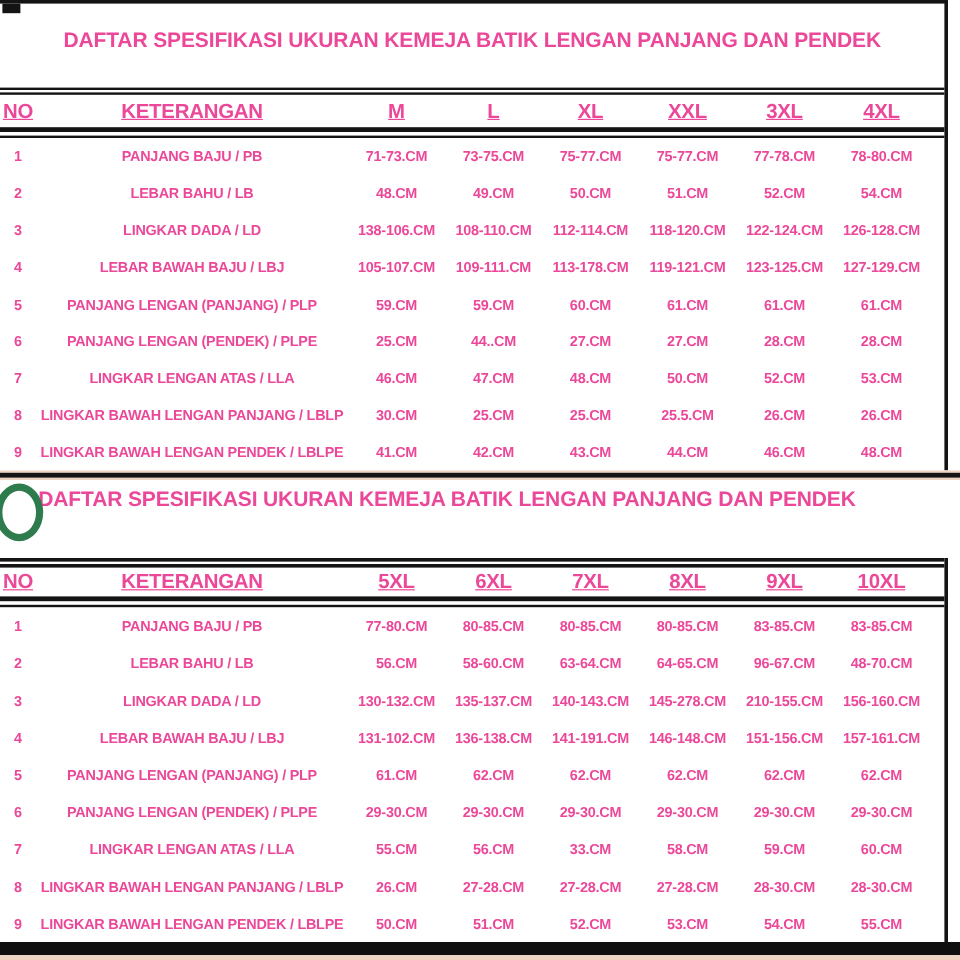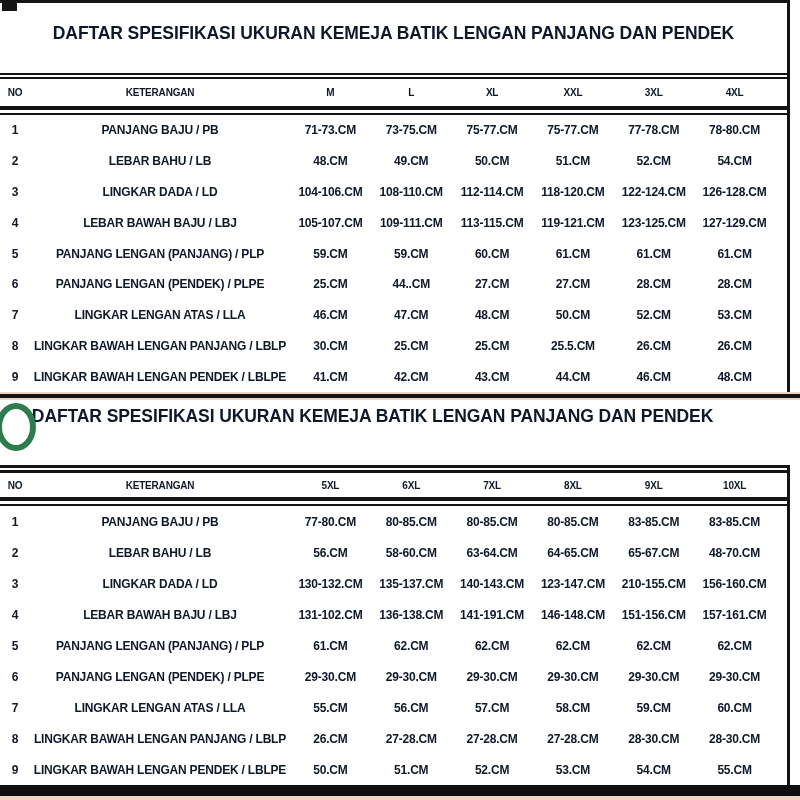--- a/index.html
+++ b/index.html
@@ -1,36 +1,36 @@
 <!DOCTYPE html>
 <html><head>
 <meta charset="utf-8">
 <style>
   html,body{margin:0;padding:0;background:#fff;}
   *{box-sizing:border-box;}
   .page{
     position:relative;width:800px;height:800px;overflow:hidden;background:#ffffff;
-    font-family:"Liberation Sans","DejaVu Sans",sans-serif;color:#0f172a;
+    font-family:"Liberation Sans","DejaVu Sans",sans-serif;color:#ec4899;
     font-weight:700;letter-spacing:-0.2px;
   }
   
   .sec1{position:absolute;left:0;top:0;width:790px;height:392px;
         border-top:3px solid #141414;border-right:3px solid #141414;background:#fff;}
   .corner-block{position:absolute;left:2px;top:0;width:15px;height:8px;background:#141414;}
   .title-row{height:70px;display:flex;align-items:center;justify-content:center;padding-bottom:10px;}
   .title-text{font-size:17.5px;letter-spacing:-0.1px;white-space:nowrap;}
   .dl-a{height:6px;border-top:2px solid #141414;border-bottom:2px solid #141414;}
   .dl-b{height:9px;border-top:4px solid #141414;border-bottom:2px solid #141414;}
   .dl-c{height:8px;border-top:3px solid #141414;border-bottom:3px solid #141414;}
   .thead,.trow{display:grid;grid-template-columns:30px 260px repeat(6,1fr);padding-right:12px;}
   .thead{align-items:center;}
   .t1-head{height:27px;}
   .t2-head{height:24px;}
   .cell{display:flex;align-items:center;justify-content:center;font-size:12px;white-space:nowrap;}
-  .hcell{font-size:10px;}
+  .hcell{font-size:17px;text-decoration:underline;}
   .tbody{display:flex;flex-direction:column;}
   .t1-body{height:277px;}
   .t2-body{height:279px;}
   .trow{flex:1;align-items:center;}
   .c-ket{font-size:12px;}
   
   .divider{position:absolute;left:0;top:392px;width:800px;height:8px;background:#eed4c2;}
   .divider-line{position:absolute;left:0;top:2px;width:800px;height:4px;background:#141414;}
   
   .title2-zone{position:absolute;left:0;top:400px;width:800px;height:65px;
@@ -83,33 +83,33 @@
           <div class="cell c-size">48.CM</div>
           <div class="cell c-size">49.CM</div>
           <div class="cell c-size">50.CM</div>
           <div class="cell c-size">51.CM</div>
           <div class="cell c-size">52.CM</div>
           <div class="cell c-size">54.CM</div>
         </div>
         <div class="trow">
           <div class="cell c-no">3</div>
           <div class="cell c-ket">LINGKAR DADA / LD</div>
-          <div class="cell c-size">104-106.CM</div>
+          <div class="cell c-size">138-106.CM</div>
           <div class="cell c-size">108-110.CM</div>
           <div class="cell c-size">112-114.CM</div>
           <div class="cell c-size">118-120.CM</div>
           <div class="cell c-size">122-124.CM</div>
           <div class="cell c-size">126-128.CM</div>
         </div>
         <div class="trow">
           <div class="cell c-no">4</div>
           <div class="cell c-ket">LEBAR BAWAH BAJU / LBJ</div>
           <div class="cell c-size">105-107.CM</div>
           <div class="cell c-size">109-111.CM</div>
-          <div class="cell c-size">113-115.CM</div>
+          <div class="cell c-size">113-178.CM</div>
           <div class="cell c-size">119-121.CM</div>
           <div class="cell c-size">123-125.CM</div>
           <div class="cell c-size">127-129.CM</div>
         </div>
         <div class="trow">
           <div class="cell c-no">5</div>
           <div class="cell c-ket">PANJANG LENGAN (PANJANG) / PLP</div>
           <div class="cell c-size">59.CM</div>
           <div class="cell c-size">59.CM</div>
           <div class="cell c-size">60.CM</div>
@@ -193,30 +193,30 @@
           <div class="cell c-size">83-85.CM</div>
           <div class="cell c-size">83-85.CM</div>
         </div>
         <div class="trow">
           <div class="cell c-no">2</div>
           <div class="cell c-ket">LEBAR BAHU / LB</div>
           <div class="cell c-size">56.CM</div>
           <div class="cell c-size">58-60.CM</div>
           <div class="cell c-size">63-64.CM</div>
           <div class="cell c-size">64-65.CM</div>
-          <div class="cell c-size">65-67.CM</div>
+          <div class="cell c-size">96-67.CM</div>
           <div class="cell c-size">48-70.CM</div>
         </div>
         <div class="trow">
           <div class="cell c-no">3</div>
           <div class="cell c-ket">LINGKAR DADA / LD</div>
           <div class="cell c-size">130-132.CM</div>
           <div class="cell c-size">135-137.CM</div>
           <div class="cell c-size">140-143.CM</div>
-          <div class="cell c-size">123-147.CM</div>
+          <div class="cell c-size">145-278.CM</div>
           <div class="cell c-size">210-155.CM</div>
           <div class="cell c-size">156-160.CM</div>
         </div>
         <div class="trow">
           <div class="cell c-no">4</div>
           <div class="cell c-ket">LEBAR BAWAH BAJU / LBJ</div>
           <div class="cell c-size">131-102.CM</div>
           <div class="cell c-size">136-138.CM</div>
           <div class="cell c-size">141-191.CM</div>
           <div class="cell c-size">146-148.CM</div>
@@ -241,21 +241,21 @@
           <div class="cell c-size">29-30.CM</div>
           <div class="cell c-size">29-30.CM</div>
           <div class="cell c-size">29-30.CM</div>
           <div class="cell c-size">29-30.CM</div>
         </div>
         <div class="trow">
           <div class="cell c-no">7</div>
           <div class="cell c-ket">LINGKAR LENGAN ATAS / LLA</div>
           <div class="cell c-size">55.CM</div>
           <div class="cell c-size">56.CM</div>
-          <div class="cell c-size">57.CM</div>
+          <div class="cell c-size">33.CM</div>
           <div class="cell c-size">58.CM</div>
           <div class="cell c-size">59.CM</div>
           <div class="cell c-size">60.CM</div>
         </div>
         <div class="trow">
           <div class="cell c-no">8</div>
           <div class="cell c-ket">LINGKAR BAWAH LENGAN PANJANG / LBLP</div>
           <div class="cell c-size">26.CM</div>
           <div class="cell c-size">27-28.CM</div>
           <div class="cell c-size">27-28.CM</div>

